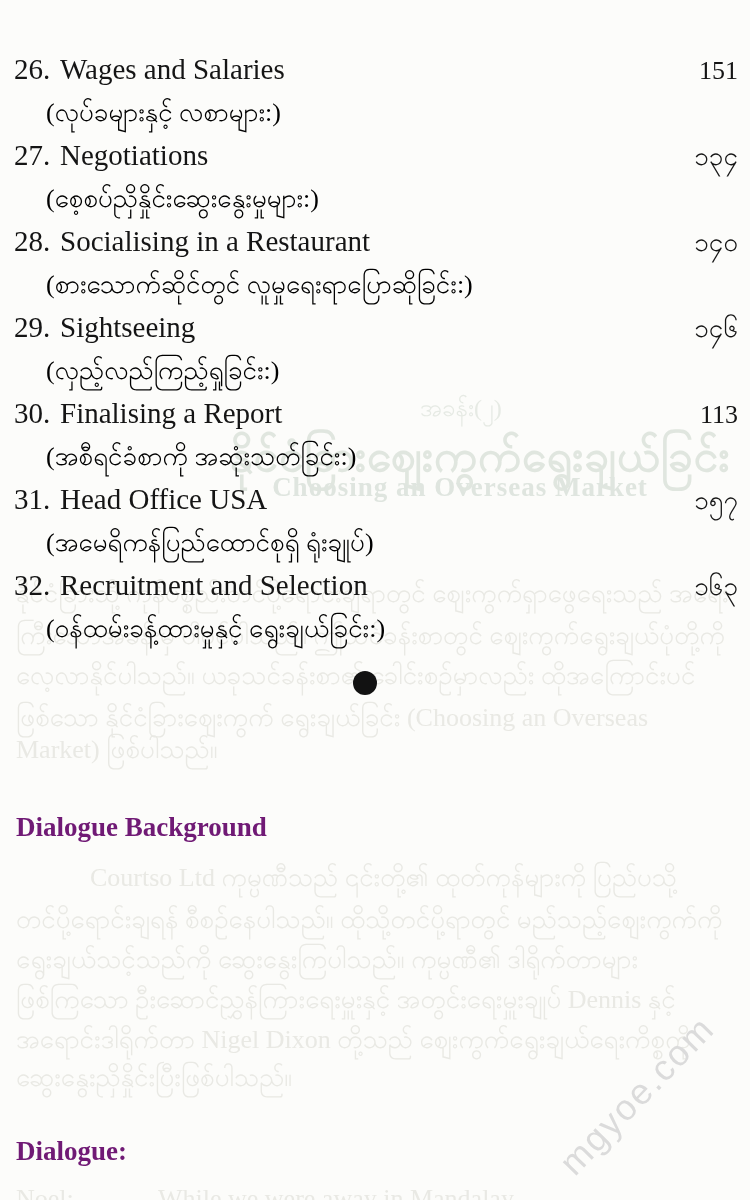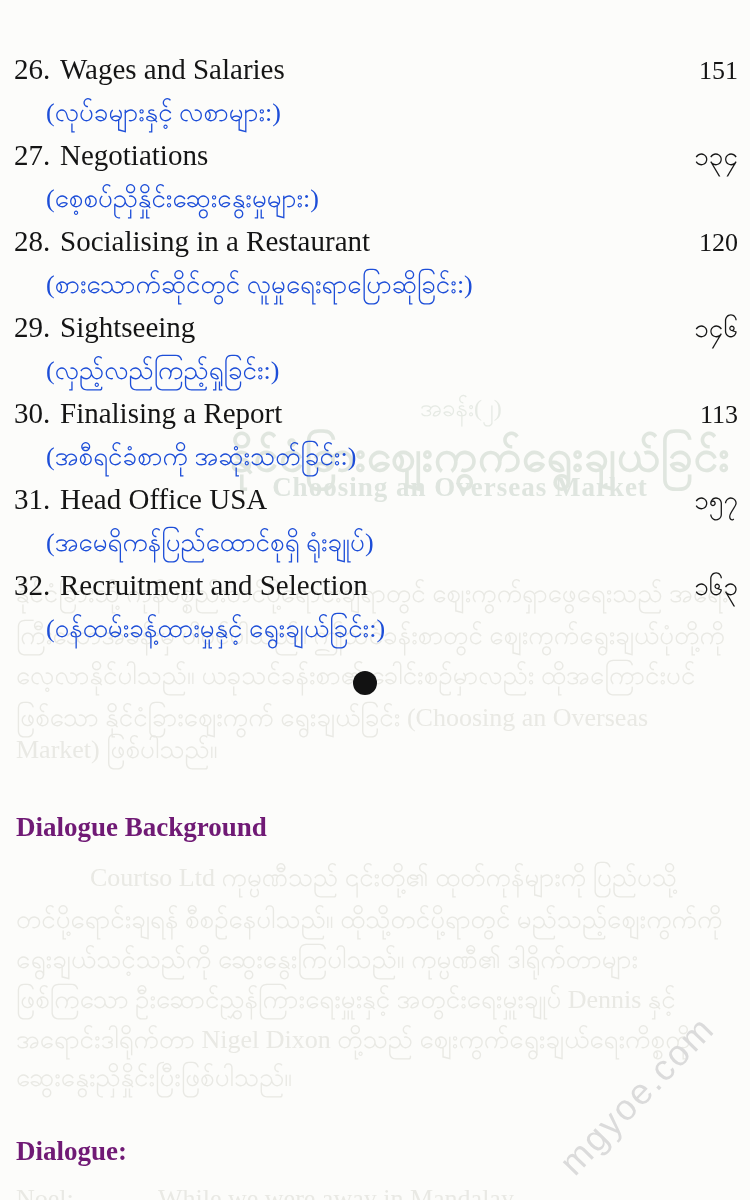--- a/index.html
+++ b/index.html
@@ -38,21 +38,21 @@
   .toc-entry { margin: 0; }
   .toc-title-row {
     display: flex; align-items: baseline;
     font-size: 29px; line-height: 42px;
   }
   .toc-num { width: 46px; flex: 0 0 46px; }
   .toc-title { flex: 1 1 auto; }
   .toc-pagenum { flex: 0 0 auto; font-size: 26px; padding-right: 4px; }
   .toc-subtitle {
     font-size: 26px; line-height: 42px;
-    margin-left: 32px; color: #1d4ed8;
+    margin-left: 32px; color: #000000;
   }
 
   
   .separator-dot {
     position: absolute; z-index: 2;
     left: 353px; top: 671px;
     width: 24px; height: 24px;
     border-radius: 50%;
     background: #121212;
   }
@@ -122,21 +122,21 @@
         <span class="toc-title">Negotiations</span>
         <span class="toc-pagenum">၁၃၄</span>
       </div>
       <div class="toc-subtitle">(စေ့စပ်ညှိနှိုင်းဆွေးနွေးမှုများ:)</div>
     </div>
 
     <div class="toc-entry">
       <div class="toc-title-row">
         <span class="toc-num">28.</span>
         <span class="toc-title">Socialising in a Restaurant</span>
-        <span class="toc-pagenum">120</span>
+        <span class="toc-pagenum">၁၄၀</span>
       </div>
       <div class="toc-subtitle">(စားသောက်ဆိုင်တွင် လူမှုရေးရာပြောဆိုခြင်း:)</div>
     </div>
 
     <div class="toc-entry">
       <div class="toc-title-row">
         <span class="toc-num">29.</span>
         <span class="toc-title">Sightseeing</span>
         <span class="toc-pagenum">၁၄၆</span>
       </div>

